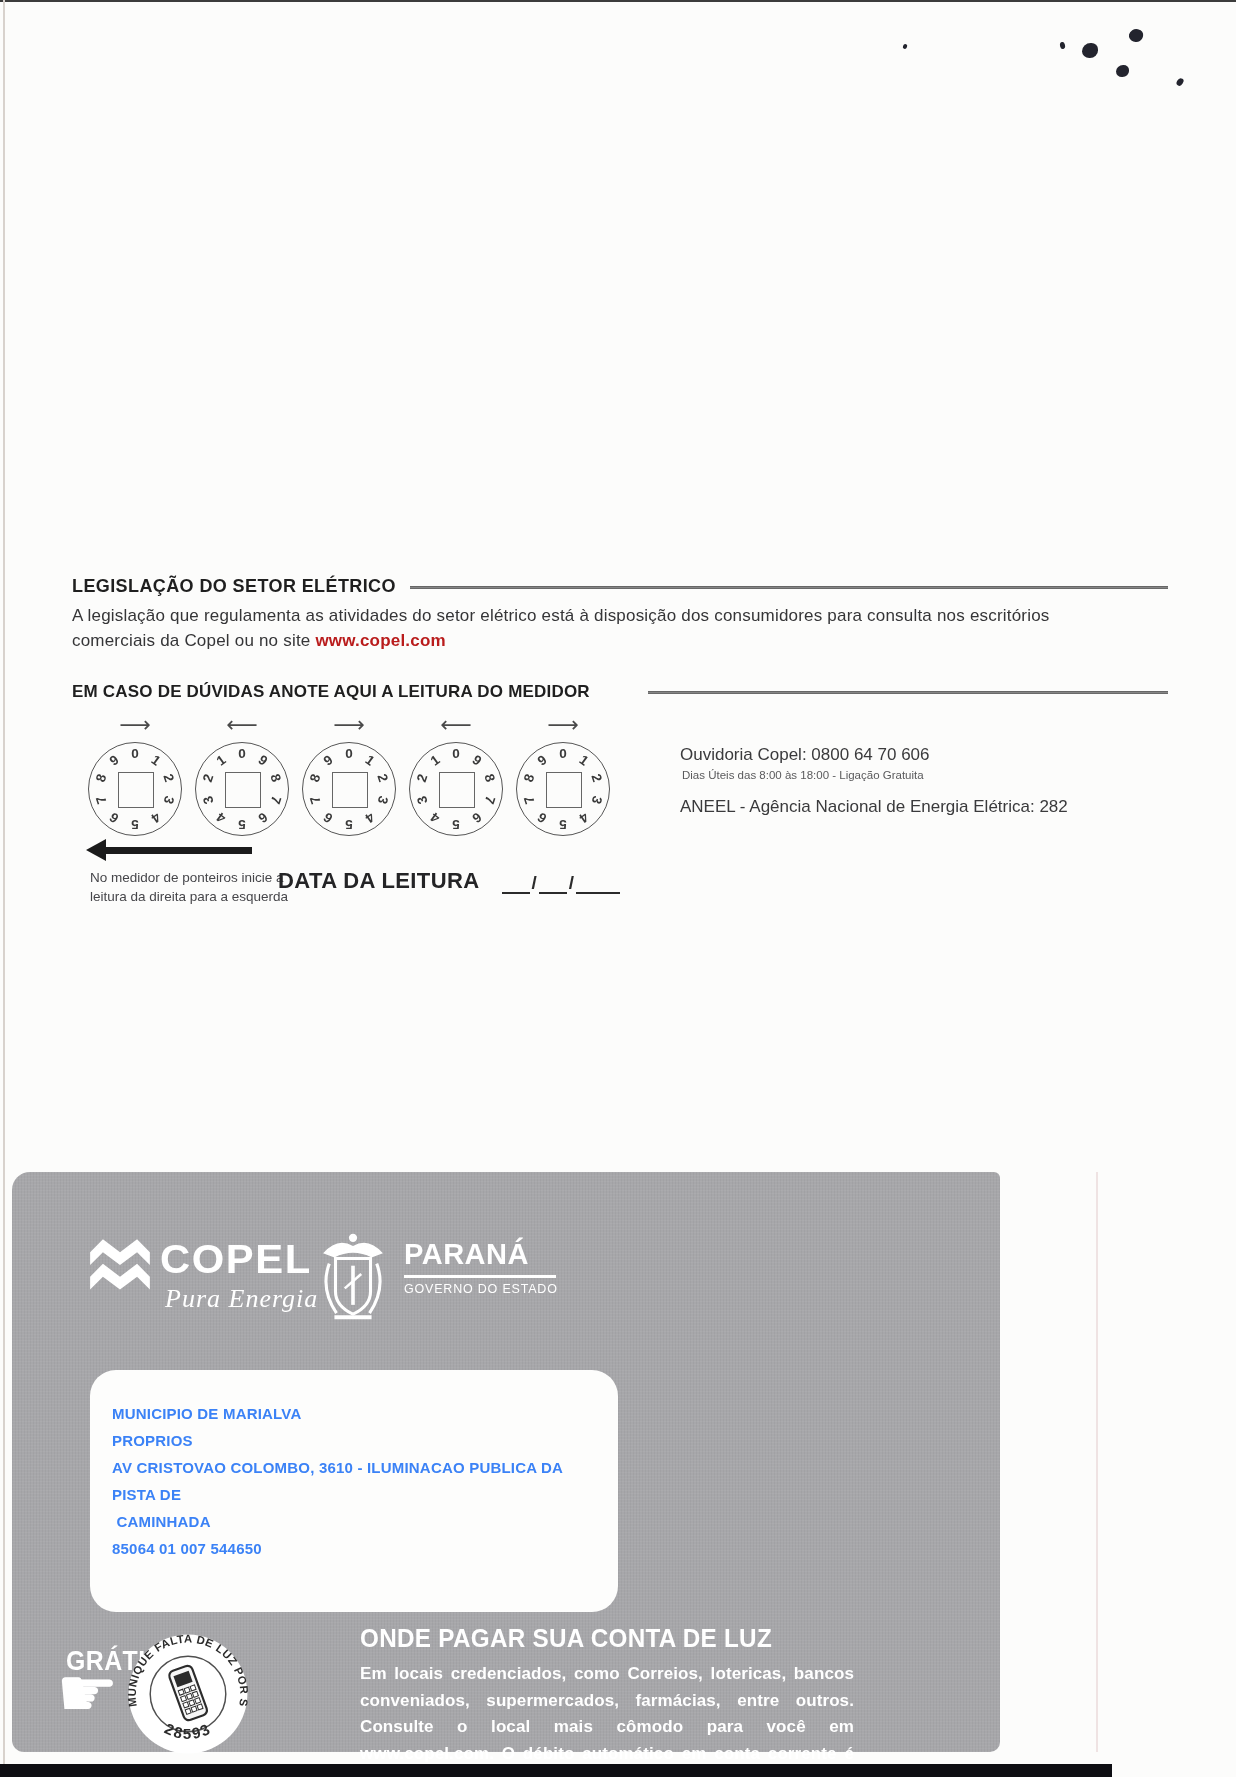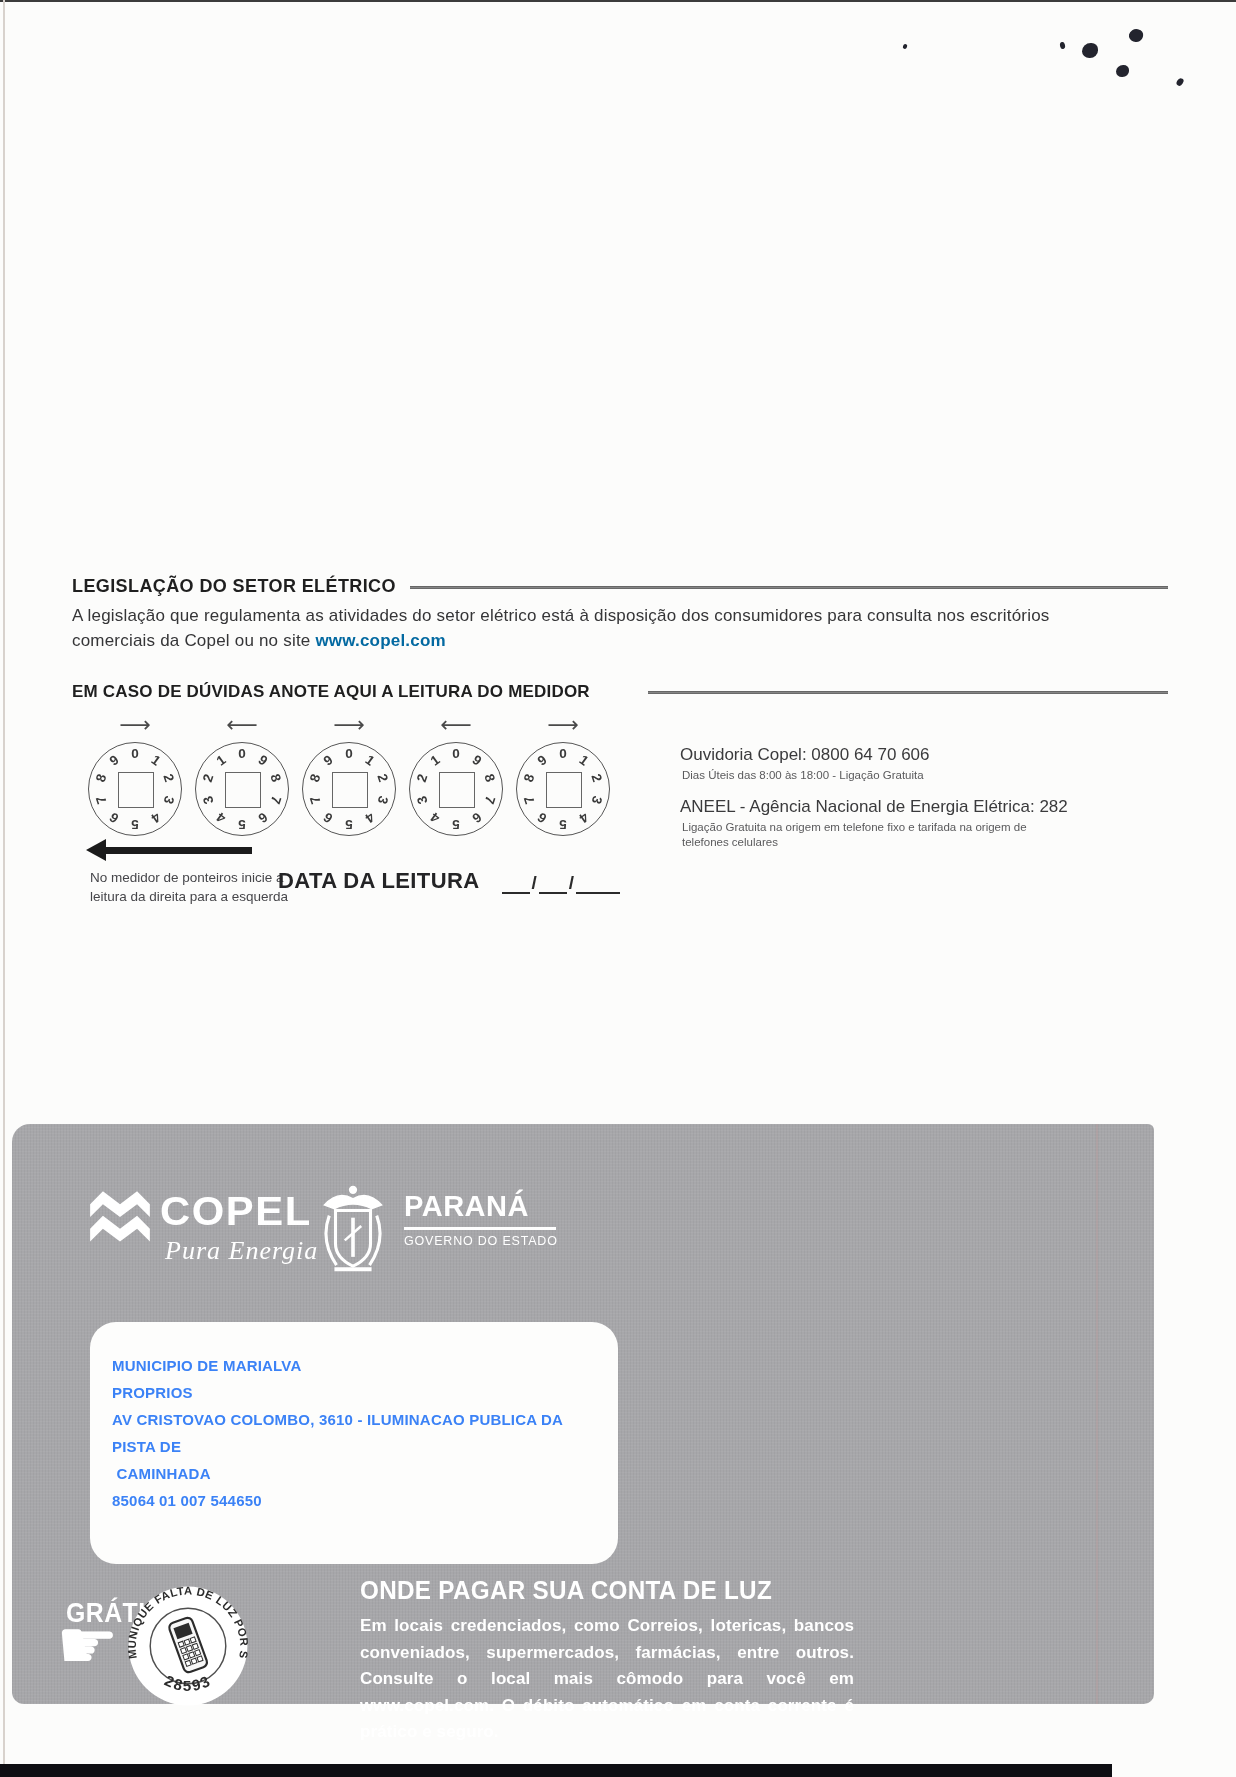--- a/index.html
+++ b/index.html
@@ -15,21 +15,21 @@
   .bottom-band{position:absolute;left:0;top:1764px;width:1112px;height:13px;background:#0e0e13;}
 
   
   .sec-title{position:absolute;font-weight:bold;color:#1f1f1f;white-space:nowrap;}
   #leg-title{left:72px;top:576px;font-size:18px;letter-spacing:.4px;}
   #med-title{left:72px;top:682px;font-size:17px;letter-spacing:.2px;}
   .rule{position:absolute;height:3px;background:linear-gradient(#575757,#8a8a8a 55%,#575757);}
   #rule1{left:410px;top:586px;width:758px;}
   #rule2{left:648px;top:691px;width:520px;}
   #leg-body{position:absolute;left:72px;top:604px;width:1012px;font-size:17px;line-height:24.5px;color:#353537;letter-spacing:.2px;}
-  #leg-body b{color:#0369a1;}
+  #leg-body b{color:#b91c1c;}
 
   
   .dials-row{position:absolute;left:86px;top:714px;display:flex;}
   .dial-col{width:98px;display:flex;flex-direction:column;align-items:center;margin-right:9px;}
   .dial-arrow{height:24px;font-size:22px;color:#4a4a4a;line-height:22px;}
   .dial{position:relative;width:92px;height:92px;border:1.6px solid #555;border-radius:50%;margin-top:4px;}
   .dial-square{position:absolute;left:50%;top:50%;width:34px;height:34px;margin:-17px 0 0 -17px;border:1.4px solid #666;}
   .dial-digit{position:absolute;left:50%;top:50%;width:16px;height:16px;margin:-8px 0 0 -8px;display:flex;align-items:center;justify-content:center;font-size:13.5px;font-weight:600;color:#3a3a3a;transform-origin:center;}
 
   
@@ -47,21 +47,21 @@
   .date-row{position:absolute;left:278px;top:868px;display:flex;align-items:flex-end;}
   .date-label{font-size:22px;font-weight:bold;color:#242426;letter-spacing:.4px;white-space:nowrap;}
   .date-slot{display:inline-block;border-bottom:2.6px solid #2b2b2b;height:18px;}
   .slot-1,.slot-2{width:28px;}
   .slot-3{width:44px;}
   .date-sep{font-size:19px;font-weight:bold;color:#2b2b2b;padding:0 2px;line-height:22px;}
   .date-gap{width:22px;}
 
   
   .envelope{
-    position:absolute;left:12px;top:1124px;width:1142px;height:580px;
+    position:absolute;left:12px;top:1172px;width:988px;height:580px;
     background-color:#a7a7aa;border-radius:18px 6px 10px 12px;
     background-image:
       repeating-linear-gradient(0deg, rgba(255,255,255,.045) 0 1px, transparent 1px 3px),
       repeating-linear-gradient(90deg, rgba(0,0,0,.035) 0 1px, transparent 1px 3px);
   }
   .fold-line{position:absolute;left:1084px;top:0;width:2px;height:100%;background:rgba(195,140,140,.22);}
 
   .copel-mark{position:absolute;left:76px;top:61px;width:64px;height:66px;}
   .copel-name{position:absolute;left:148px;top:64px;font-size:41px;font-weight:bold;color:#fff;letter-spacing:1.5px;transform:scaleX(1.02);transform-origin:left;}
   .copel-tagline{position:absolute;left:153px;top:112px;font-family:"Liberation Serif",serif;font-style:italic;font-size:26px;color:#fff;letter-spacing:1px;}
@@ -185,21 +185,20 @@
           <span class="dial-digit" style="transform: rotate(252deg) translateY(-36px);">7</span>
           <span class="dial-digit" style="transform: rotate(288deg) translateY(-36px);">8</span>
           <span class="dial-digit" style="transform: rotate(324deg) translateY(-36px);">9</span>
         </div>
       </div>
     </div>
 
   <div class="contact-big" id="ouvidoria">Ouvidoria Copel: 0800 64 70 606</div>
   <div class="contact-small" id="ouvidoria-note">Dias Úteis das 8:00 às 18:00 - Ligação Gratuita</div>
   <div class="contact-big" id="aneel">ANEEL - Agência Nacional de Energia Elétrica: 282</div>
-  <div class="contact-small" id="aneel-note">Ligação Gratuita na origem em telefone fixo e tarifada na origem de telefones celulares</div>
 
   <div class="big-arrow"></div>
   <div class="pointer-note">
     <div>No medidor de ponteiros inicie a</div>
     <div>leitura da direita para a esquerda</div>
   </div>
 
   <div class="date-row">
     <span class="date-label">DATA DA LEITURA</span>
     <span class="date-gap"></span>

